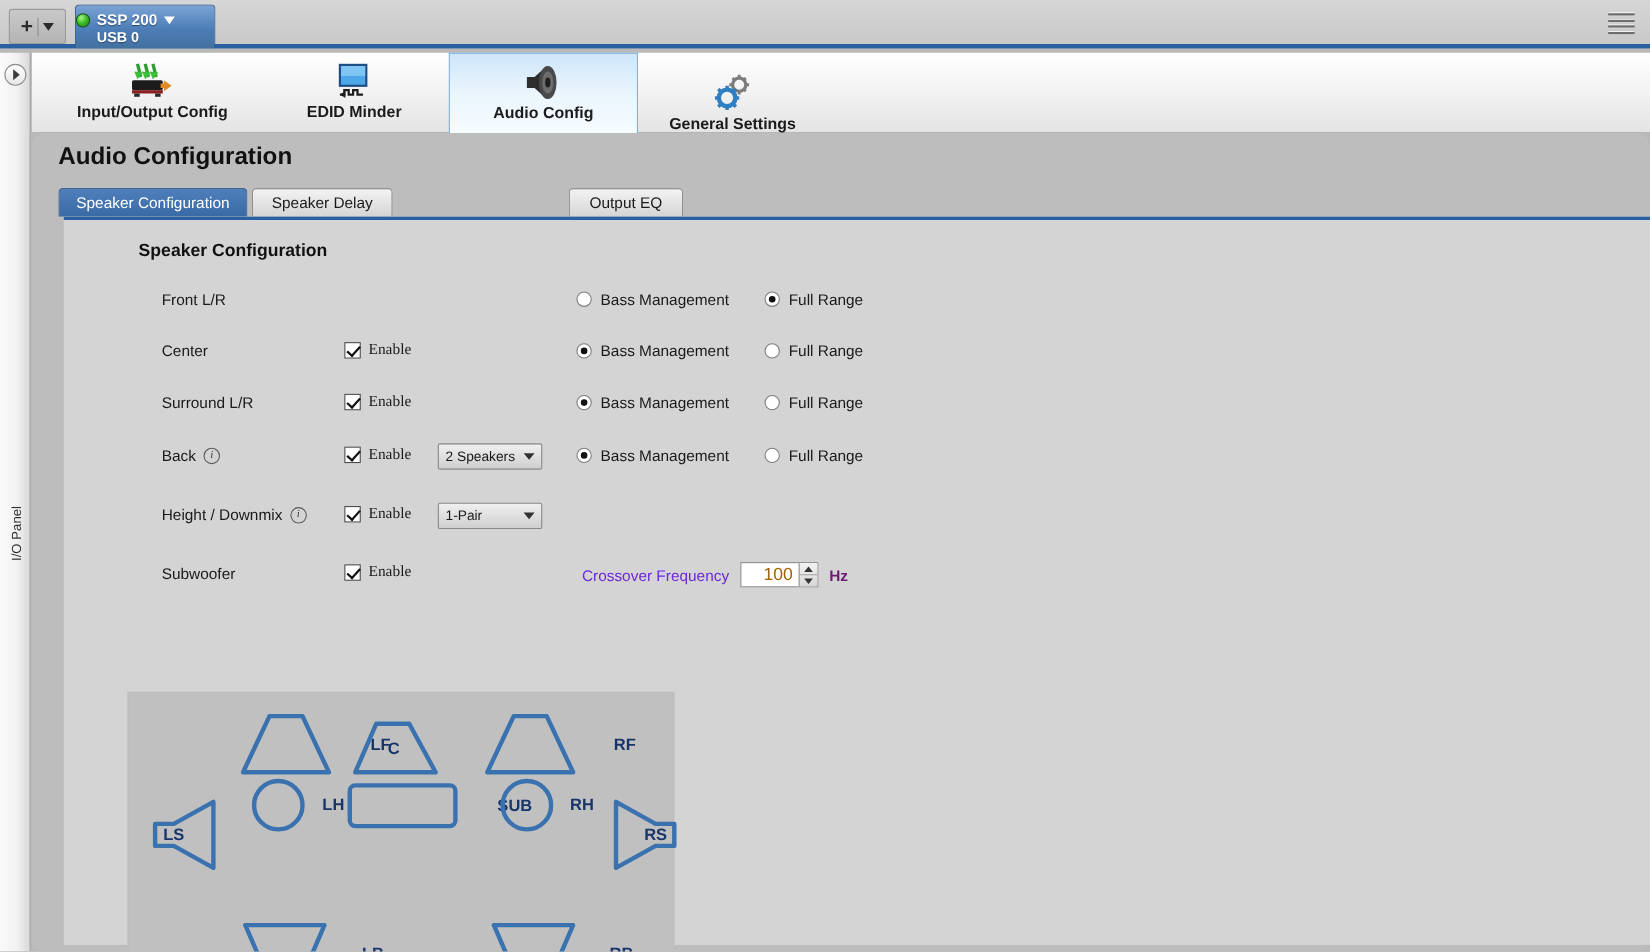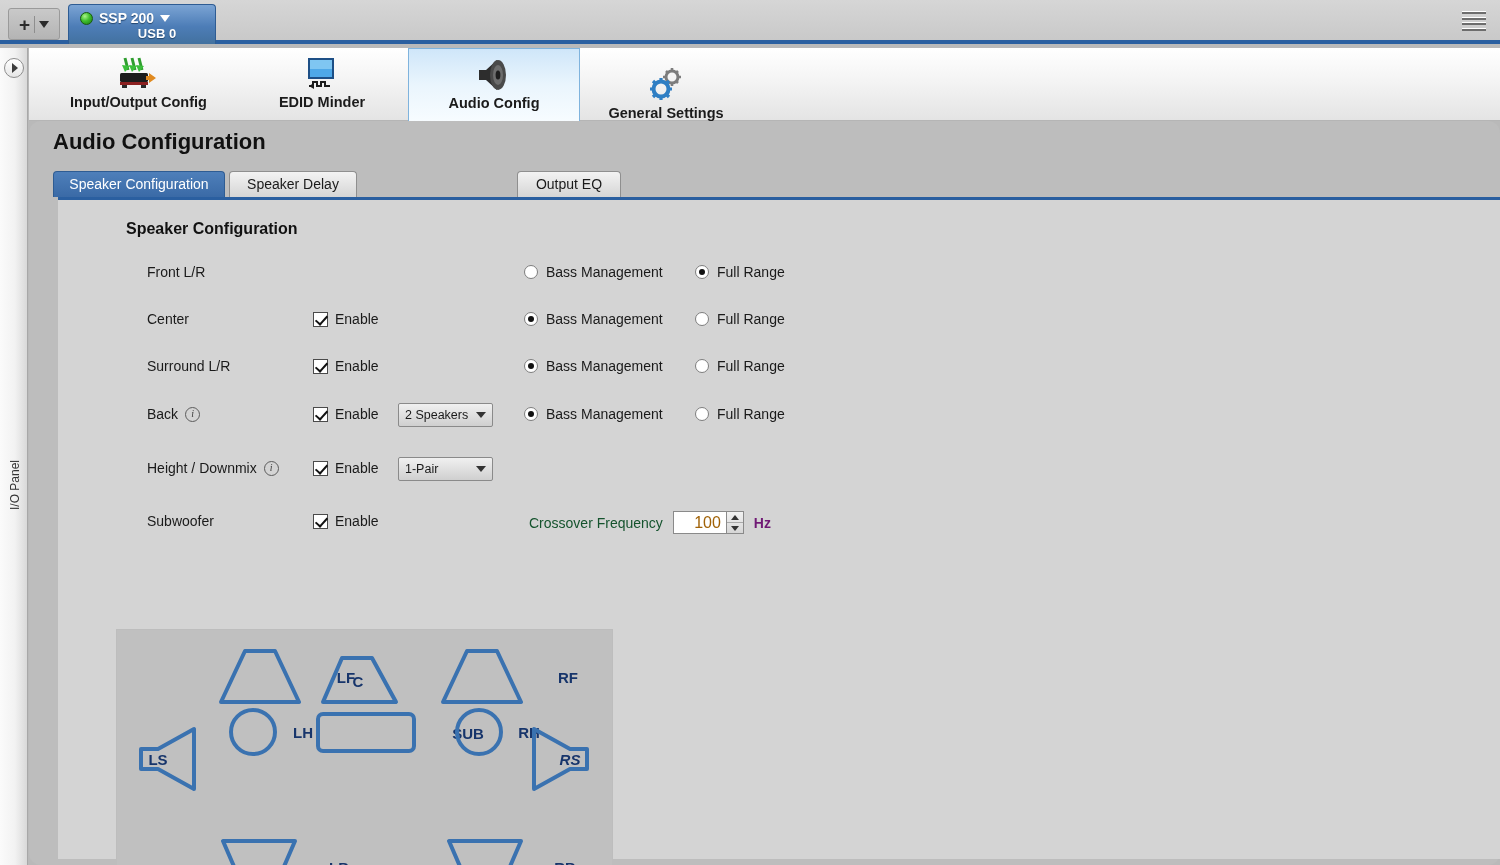--- a/index.html
+++ b/index.html
@@ -23,24 +23,24 @@
     border: 1px solid #9a9a9a; border-radius: 3px;
     display: flex; align-items: center; justify-content: center; gap: 4px;
   }
   .addbtn .plus { font-size: 19px; font-weight: bold; color: #2b2b2b; line-height: 1; }
   .addbtn .sep { width: 1px; height: 17px; background: #8e8e8e; }
   .addbtn .caret {
     width: 0; height: 0; border-left: 5px solid transparent;
     border-right: 5px solid transparent; border-top: 7px solid #2b2b2b;
   }
   .devtab {
-    position: absolute; left: 68px; top: 4px; width: 148px; height: 40px;
+    position: absolute; left: 68px; top: 4px; width: 128px; height: 40px;
     background: linear-gradient(180deg,#7ba4d4 0%,#4d7db7 55%,#42719f 100%);
     border: 1px solid #2e5c93; border-bottom: none;
-    border-radius: 4px 4px 0 0; padding: 5px 0 0 11px; text-align: center;
+    border-radius: 4px 4px 0 0; padding: 5px 0 0 0;
   }
   .devtab .line1 { display: flex; align-items: center; gap: 6px; }
   .led {
     width: 13px; height: 13px; border-radius: 50%;
     background: radial-gradient(circle at 35% 30%, #a9f58a 0%, #3fbf2d 45%, #1c7a12 100%);
     border: 1px solid #18590f;
   }
   .devtab .nm { color: #fff; font-weight: bold; font-size: 14px; text-shadow: 0 1px 1px #23456e; }
   .devtab .dcaret {
     width: 0; height: 0; border-left: 5px solid transparent;
@@ -132,21 +132,21 @@
   .row .rlabel {
     position: absolute; left: 89px; top: 8px;
     font-size: 14px; color: #1a1a1a; display: flex; align-items: center; gap: 7px;
   }
   .infoico {
     display: inline-flex; align-items: center; justify-content: center;
     width: 15px; height: 15px; border: 1.4px solid #5c5c5c; border-radius: 50%;
     font-size: 10px; font-style: italic; font-family: "Liberation Serif", serif;
     color: #3c3c3c; line-height: 1;
   }
-  .chk { position: absolute; left: 255px; top: 8px; display: flex; align-items: center; gap: 7px; }
+  .chk { position: absolute; left: 255px; top: 8px; display: flex; gap: 7px; font-family: Liberation Serif, serif; }
   .chkbox {
     width: 15px; height: 15px; background: #fff; border: 1px solid #4a4a4a;
     position: relative; flex: 0 0 auto;
   }
   .chkbox.on::after {
     content: ""; position: absolute; left: 4px; top: 0px; width: 5px; height: 10px;
     border: solid #111; border-width: 0 2px 2px 0; transform: rotate(42deg);
   }
   .chk .ctext { font-size: 14px; color: #1a1a1a; }
   .ddl {
@@ -167,21 +167,21 @@
     width: 14px; height: 14px; border-radius: 50%; background: #fff;
     border: 1px solid #7e7e7e; position: relative; flex: 0 0 auto;
   }
   .rbox.on::after {
     content: ""; position: absolute; left: 3px; top: 3px;
     width: 6px; height: 6px; border-radius: 50%; background: #111;
   }
   .radio .rtext { font-size: 14px; color: #1a1a1a; }
 
   .xover { position: absolute; left: 471px; top: 6px; display: flex; align-items: center; gap: 10px; }
-  .xover .xlbl { font-size: 14px; color: #14532d; }
+  .xover .xlbl { font-size: 14px; color: #6d28d9; }
   .spin {
     display: flex; align-items: stretch; height: 23px;
     border: 1px solid #8a8a8a; background: #fff;
   }
   .spin .sval {
     width: 52px; text-align: right; padding-right: 5px; font-size: 16px;
     color: #a16207; display: flex; align-items: center; justify-content: flex-end;
   }
   .spin .sbtns {
     width: 17px; display: flex; flex-direction: column;
@@ -492,21 +492,21 @@
           <span class="cap">RH</span>
         </div>
 
         <div class="spk" style="left:20px;top:95px;width:62px;height:68px;">
           <svg width="62" height="68" viewBox="0 0 62 68">
             <path d="M57 4 L57 64 L21 44 L4 44 L4 24 L21 24 Z" fill="none" stroke="#3a72b0" stroke-width="4" stroke-linejoin="round"></path>
           </svg>
           <span class="cap" style="left:-10px;">LS</span>
         </div>
 
-        <div class="spk" style="left:412px;top:95px;width:62px;height:68px;font-style:italic;">
+        <div class="spk" style="left:438px;top:95px;width:62px;height:68px;">
           <svg width="62" height="68" viewBox="0 0 62 68">
             <path d="M5 4 L5 64 L41 44 L58 44 L58 24 L41 24 Z" fill="none" stroke="#3a72b0" stroke-width="4" stroke-linejoin="round"></path>
           </svg>
           <span class="cap" style="left:10px;">RS</span>
         </div>
 
         <div class="spk" style="left:102px;top:208px;width:80px;height:58px;">
           <svg width="80" height="58" viewBox="0 0 80 58">
             <path d="M4 3 L76 3 L54 54 L26 54 Z" fill="none" stroke="#3a72b0" stroke-width="4" stroke-linejoin="round"></path>
           </svg>

